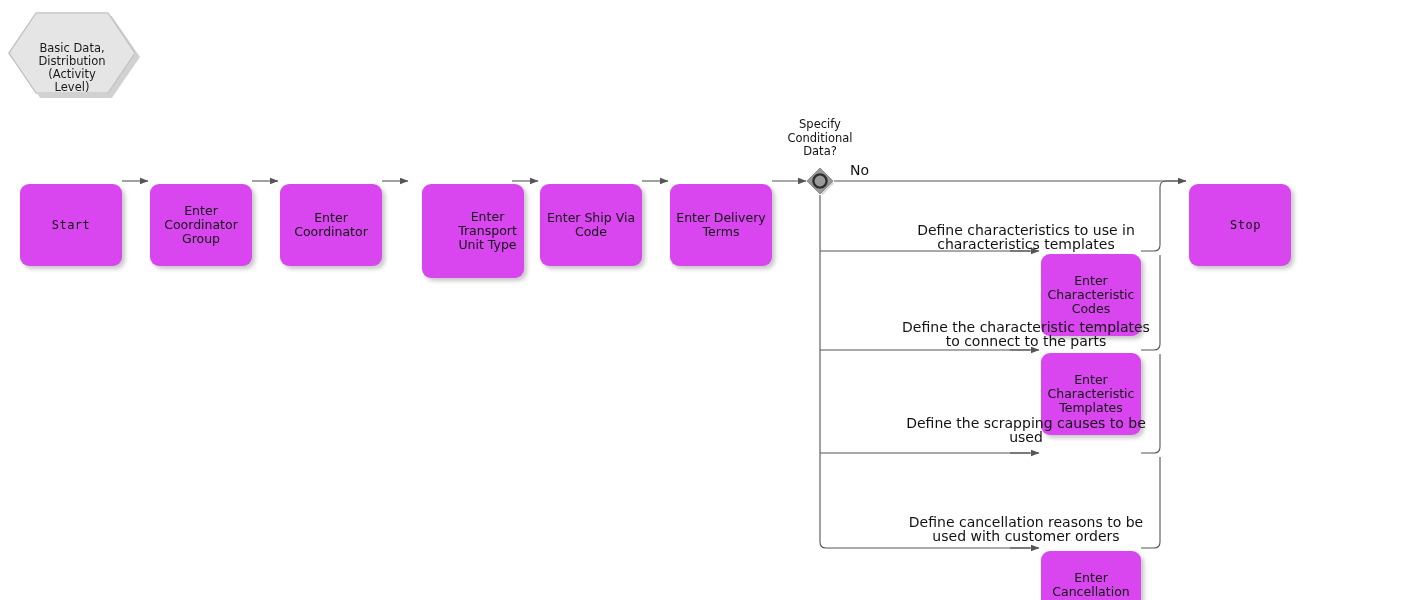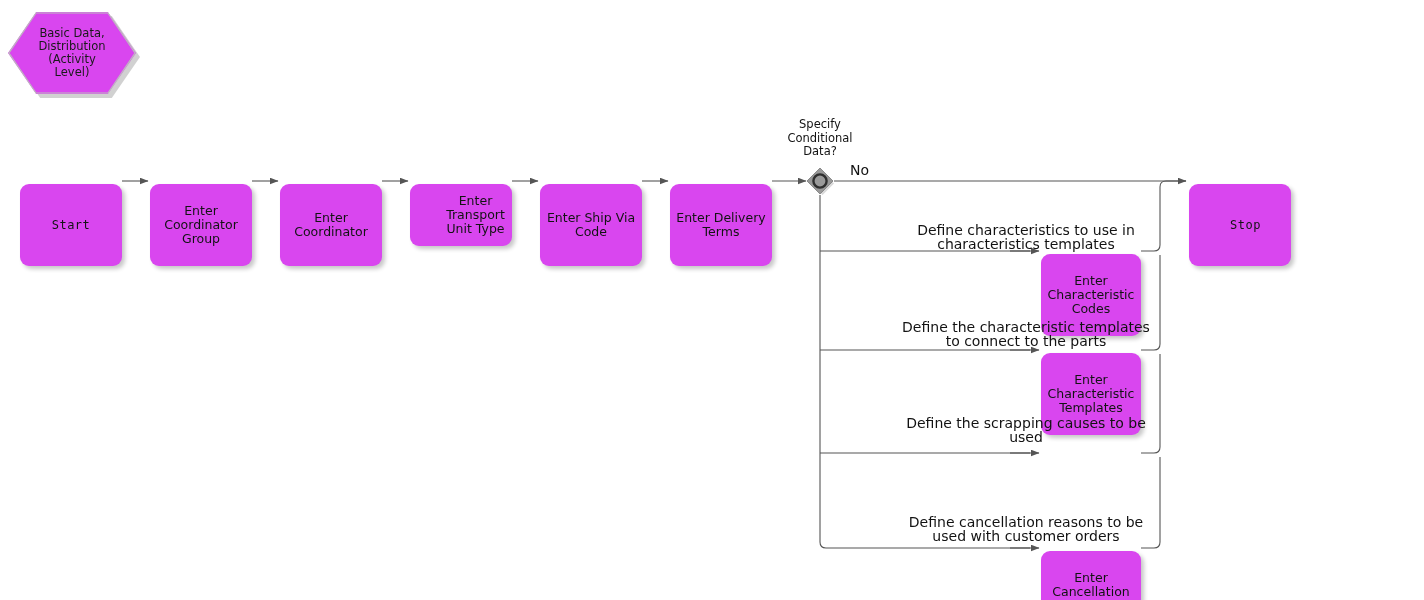--- a/index.html
+++ b/index.html
@@ -68,24 +68,24 @@
     width: 128px;
     height: 82px;
   }
   .hexagon-shadow {
     left: 4px;
     top: 4px;
     background: rgba(0,0,0,0.18);
     clip-path: polygon(22% 0%, 78% 0%, 100% 50%, 78% 100%, 22% 100%, 0% 50%);
   }
   .hexagon {
-    background: #d946ef;
+    background: #e5e5e5;
     clip-path: polygon(22% 0%, 78% 0%, 100% 50%, 78% 100%, 22% 100%, 0% 50%);
     display: flex;
-    align-items: center;
+    align-items: flex-end;
     justify-content: center;
   }
   .hexagon-border {
     position: absolute;
     left: 0; top: 0;
     width: 128px; height: 82px;
   }
   .hexagon .label {
     position: relative;
     z-index: 3;
@@ -190,21 +190,21 @@
     <span class="label">Enter
 Coordinator
 Group</span>
   </div>
 
   <div class="node" style="left:280px; top:140px; width:102px; height:82px;">
     <span class="label">Enter
 Coordinator</span>
   </div>
 
-  <div class="node" style="left:410px; top:140px; width:102px; height:62px;padding-left:33px;">
+  <div class="node" style="left:422px; top:140px; width:102px; height:94px;padding-left:33px;">
     <span class="label">Enter Transport
 Unit Type</span>
   </div>
 
   <div class="node" style="left:540px; top:140px; width:102px; height:82px;">
     <span class="label">Enter Ship Via
 Code</span>
   </div>
 
   <div class="node" style="left:670px; top:140px; width:102px; height:82px;">

